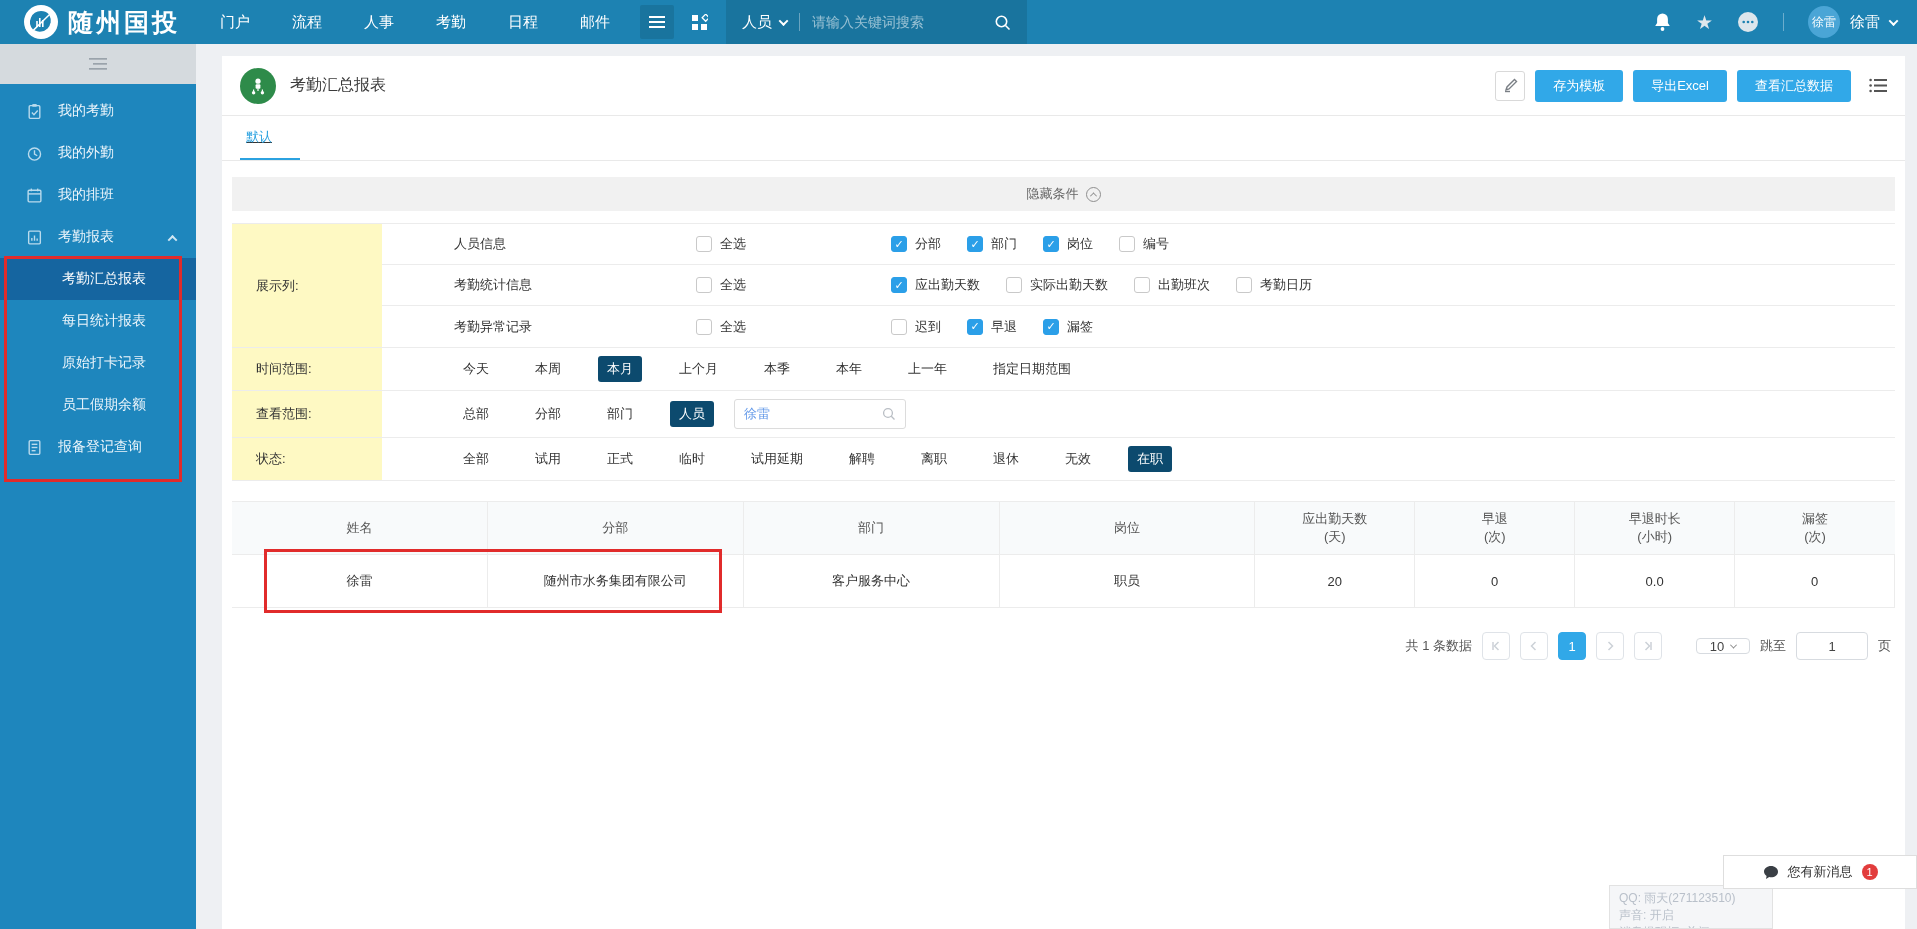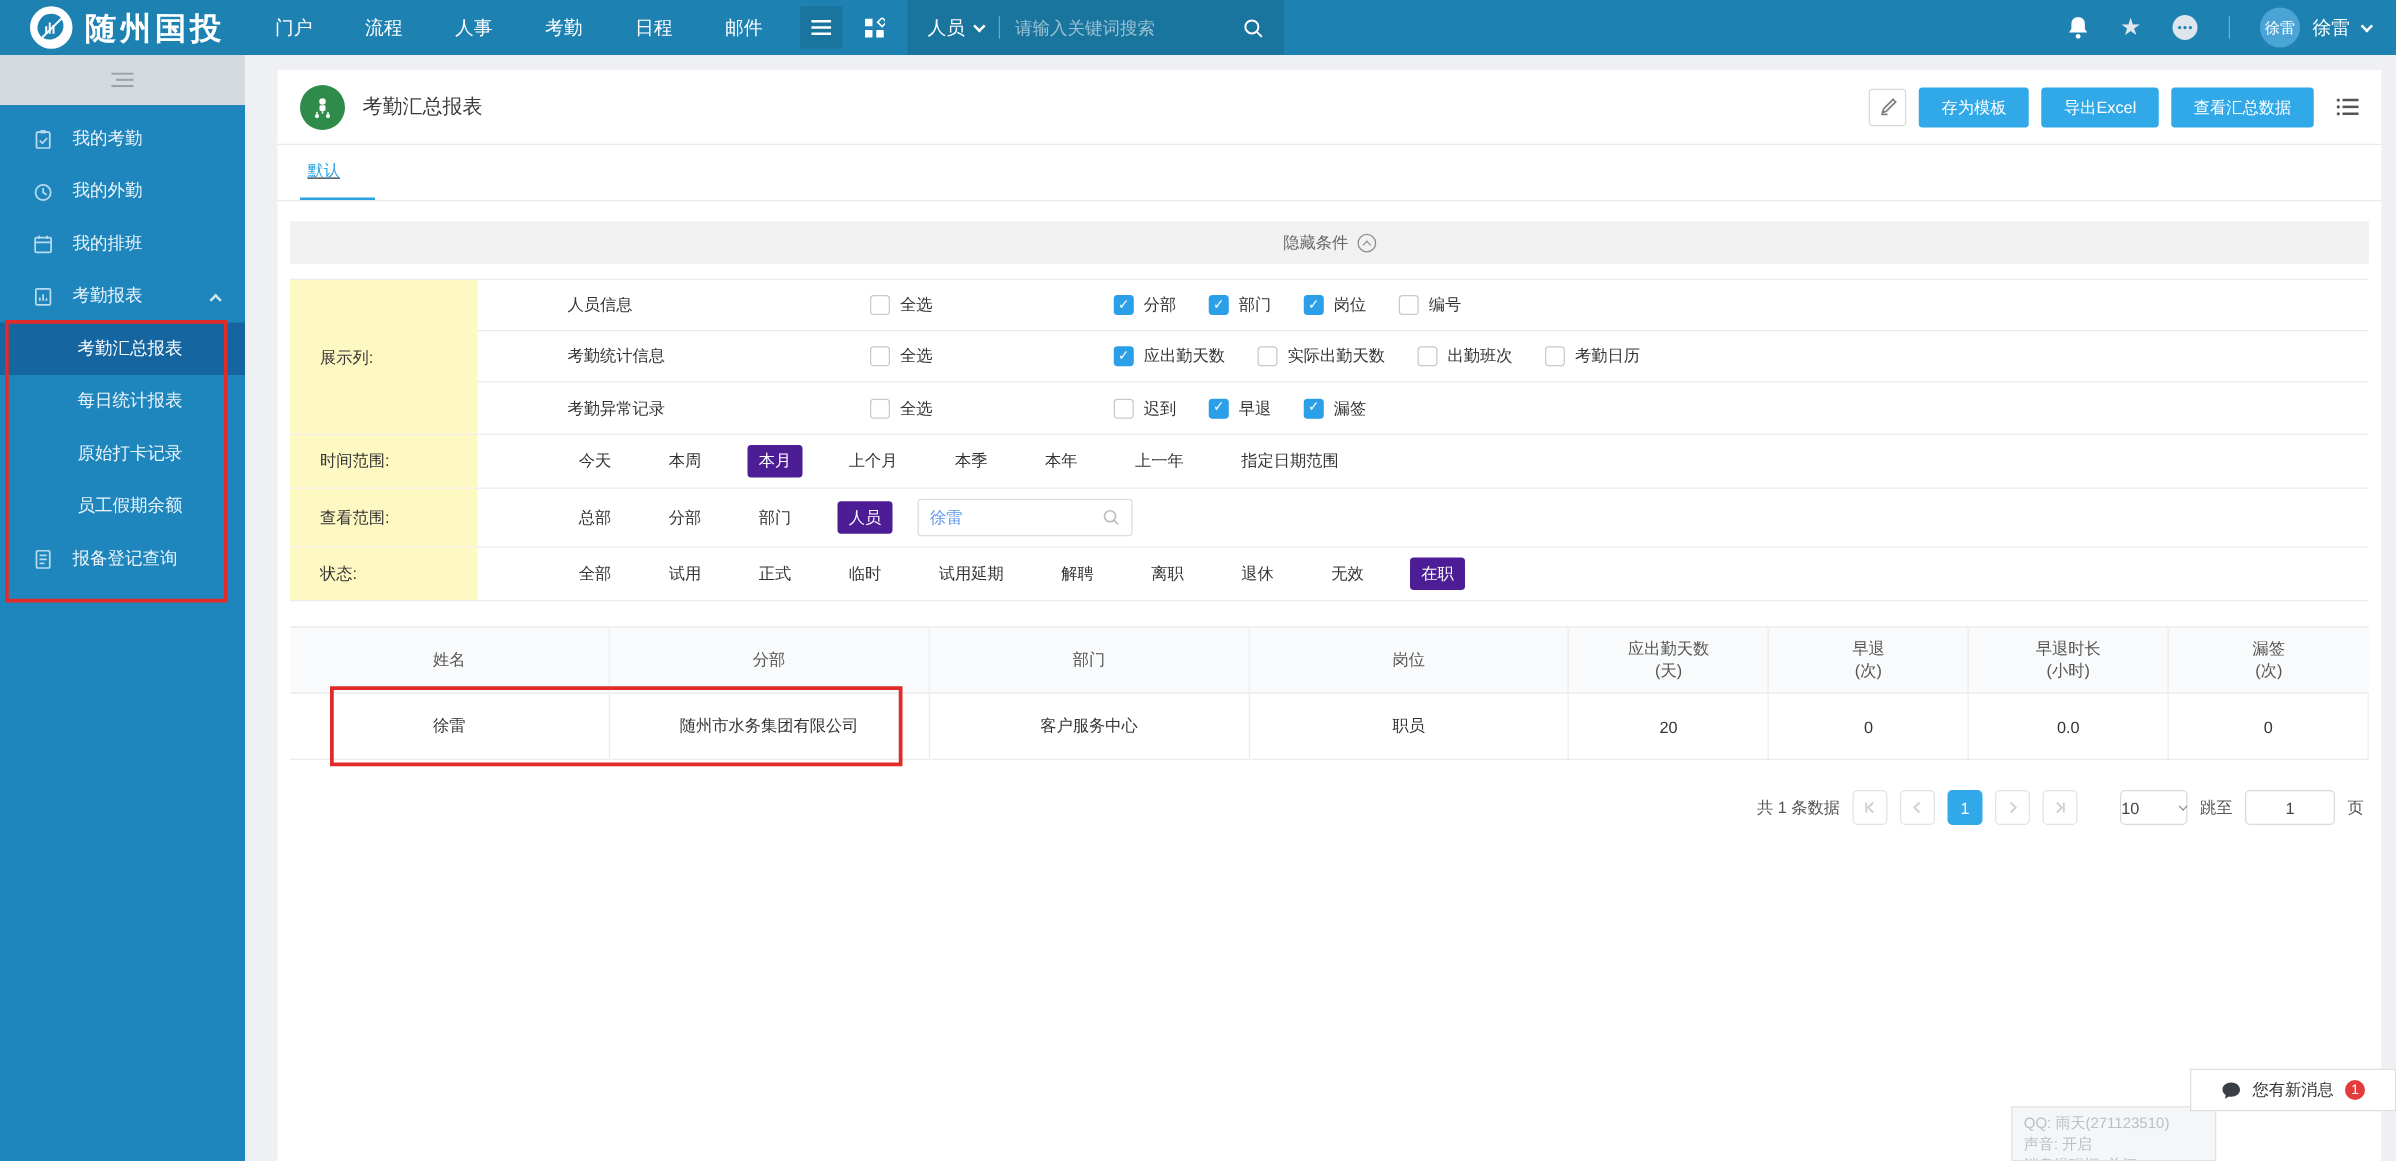--- a/index.html
+++ b/index.html
@@ -67,44 +67,44 @@
   .fsimple { display:flex; align-items:center; height:42px; padding-left:72px; font-size:13px; gap:28px; }
   .fsimple.tall { height:46px; }
 
   .cb { width:16px; height:16px; border:1px solid #c9c9c9; border-radius:3px; background:#fff; display:inline-flex; align-items:center; justify-content:center; cursor:pointer; flex:none; }
   .cb.on { background:#2b9fe8; border-color:#2b9fe8; }
   .cb.on::after { content:"\2713"; color:#fff; font-size:11px; line-height:1; }
   .cbitem { display:inline-flex; align-items:center; gap:8px; }
   .opts { display:flex; align-items:center; gap:26px; }
 
   .chip { padding:4px 9px; border-radius:3px; color:#333; cursor:pointer; white-space:nowrap; }
-  .chip.sel { background:#4c1d95; color:#fff; }
+  .chip.sel { background:#0c4a6e; color:#fff; }
 
   .vsearch { display:flex; align-items:center; width:172px; height:30px; border:1px solid #dcdcdc; border-radius:3px; padding:0 9px; margin-left:-8px; }
   .vsearch input { border:none; outline:none; flex:1; font-size:13px; color:#5e96e8; font-family:inherit; width:100px; }
 
   .dtable { margin:20px 10px 0 10px; flex:none; }
   .thead, .trow { display:grid; grid-template-columns:1.6fr 1.6fr 1.6fr 1.6fr 1fr 1fr 1fr 1fr; }
   .thead { background:#f8fafb; border-top:1px solid #ececec; border-bottom:1px solid #ececec; }
   .th { height:52px; display:flex; flex-direction:column; align-items:center; justify-content:center; font-size:13px; color:#555; border-right:1px solid #ececec; line-height:18px; }
   .th:last-child { border-right:none; }
   .th .u:empty { display:none; }
   .trow { border-bottom:1px solid #ececec; position:relative; }
   .td { height:52px; display:flex; align-items:center; justify-content:center; font-size:13px; color:#333; border-right:1px solid #ececec; }
   .td:last-child { border-right:none; }
 
   .pager { display:flex; align-items:center; justify-content:flex-end; gap:10px; margin:24px 14px 0 0; font-size:13px; color:#555; }
   .pbtn { width:28px; height:28px; border:1px solid #dfe3e8; border-radius:4px; background:#fff; display:flex; align-items:center; justify-content:center; cursor:pointer; }
   .pbtn.active { background:#31a8e8; border-color:#31a8e8; color:#fff; font-size:13px; }
-  .psel { width:54px; height:28px; border:1px solid #d7dbe0; border-radius:4px; display:flex; align-items:center; justify-content:space-between; gap:7px; font-size:13px; color:#444; cursor:pointer; }
+  .psel { width:54px; height:16px; border:1px solid #d7dbe0; border-radius:4px; display:flex; align-items:center; justify-content:center; gap:7px; font-size:13px; color:#444; cursor:pointer; }
   .psel .chev { border-color:#888; width:5px; height:5px; border-width:1.5px; }
   .jump-input { width:72px; height:28px; border:1px solid #d7dbe0; border-radius:4px; text-align:center; font-size:13px; color:#444; outline:none; font-family:inherit; }
 
   
-  .msg-bar { position:absolute; right:0; bottom:40px; width:165px; height:34px; background:#fff; border:1px solid #dedede; display:flex; align-items:center; justify-content:center; gap:9px; font-size:13px; color:#333; z-index:20; cursor:pointer; }
+  .msg-bar { position:absolute; right:0; bottom:40px; width:194px; height:34px; background:#fff; border:1px solid #dedede; display:flex; align-items:center; justify-content:center; gap:9px; font-size:13px; color:#333; z-index:20; cursor:pointer; }
   .badge { width:16px; height:16px; border-radius:50%; background:#e23c3c; color:#fff; font-size:11px; display:flex; align-items:center; justify-content:center; }
   .qq-box { position:absolute; right:144px; bottom:0; width:164px; height:44px; background:#f5f6f8; border:1px solid #e2e2e2; padding:4px 9px; font-size:12px; color:#b9c0ca; line-height:17px; overflow:hidden; z-index:19; }
 
   
   .anno { position:absolute; border:3px solid #e12b2b; pointer-events:none; z-index:30; }
   .anno-sidebar { left:4px; top:212px; width:178px; height:226px; }
   .anno-row { left:32px; top:-6px; width:458px; height:64px; }
 </style>
 </head>
 <body>

